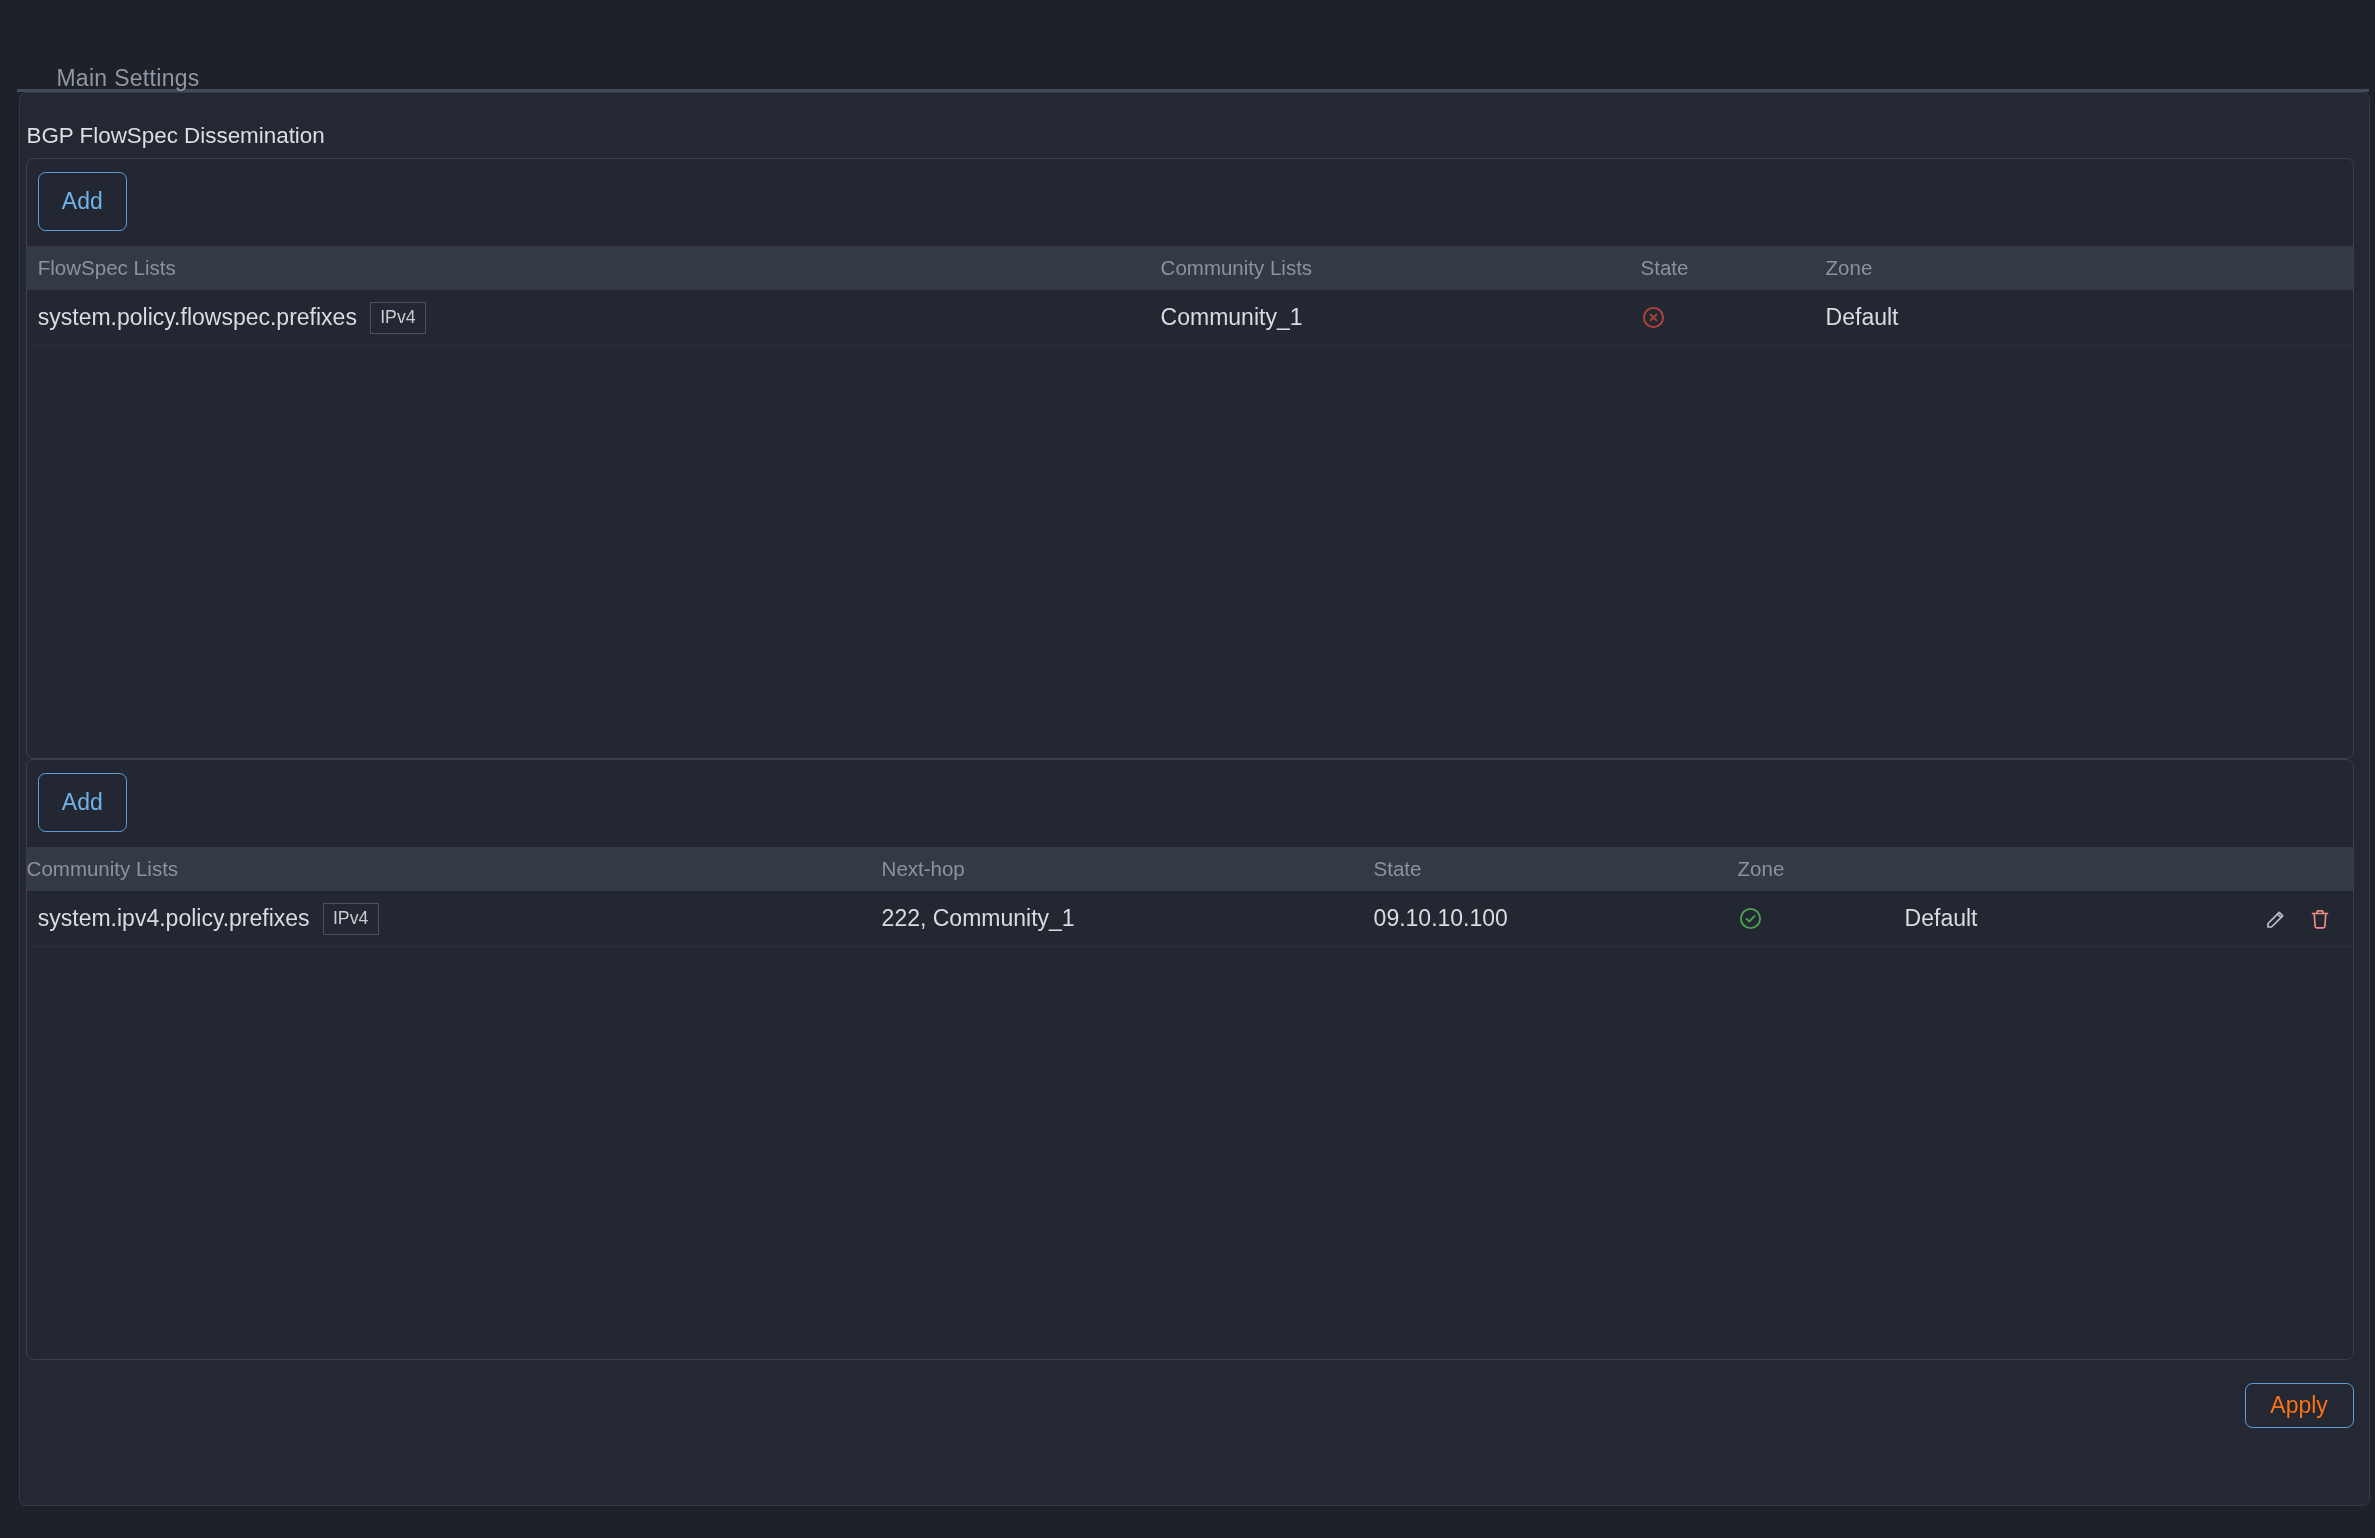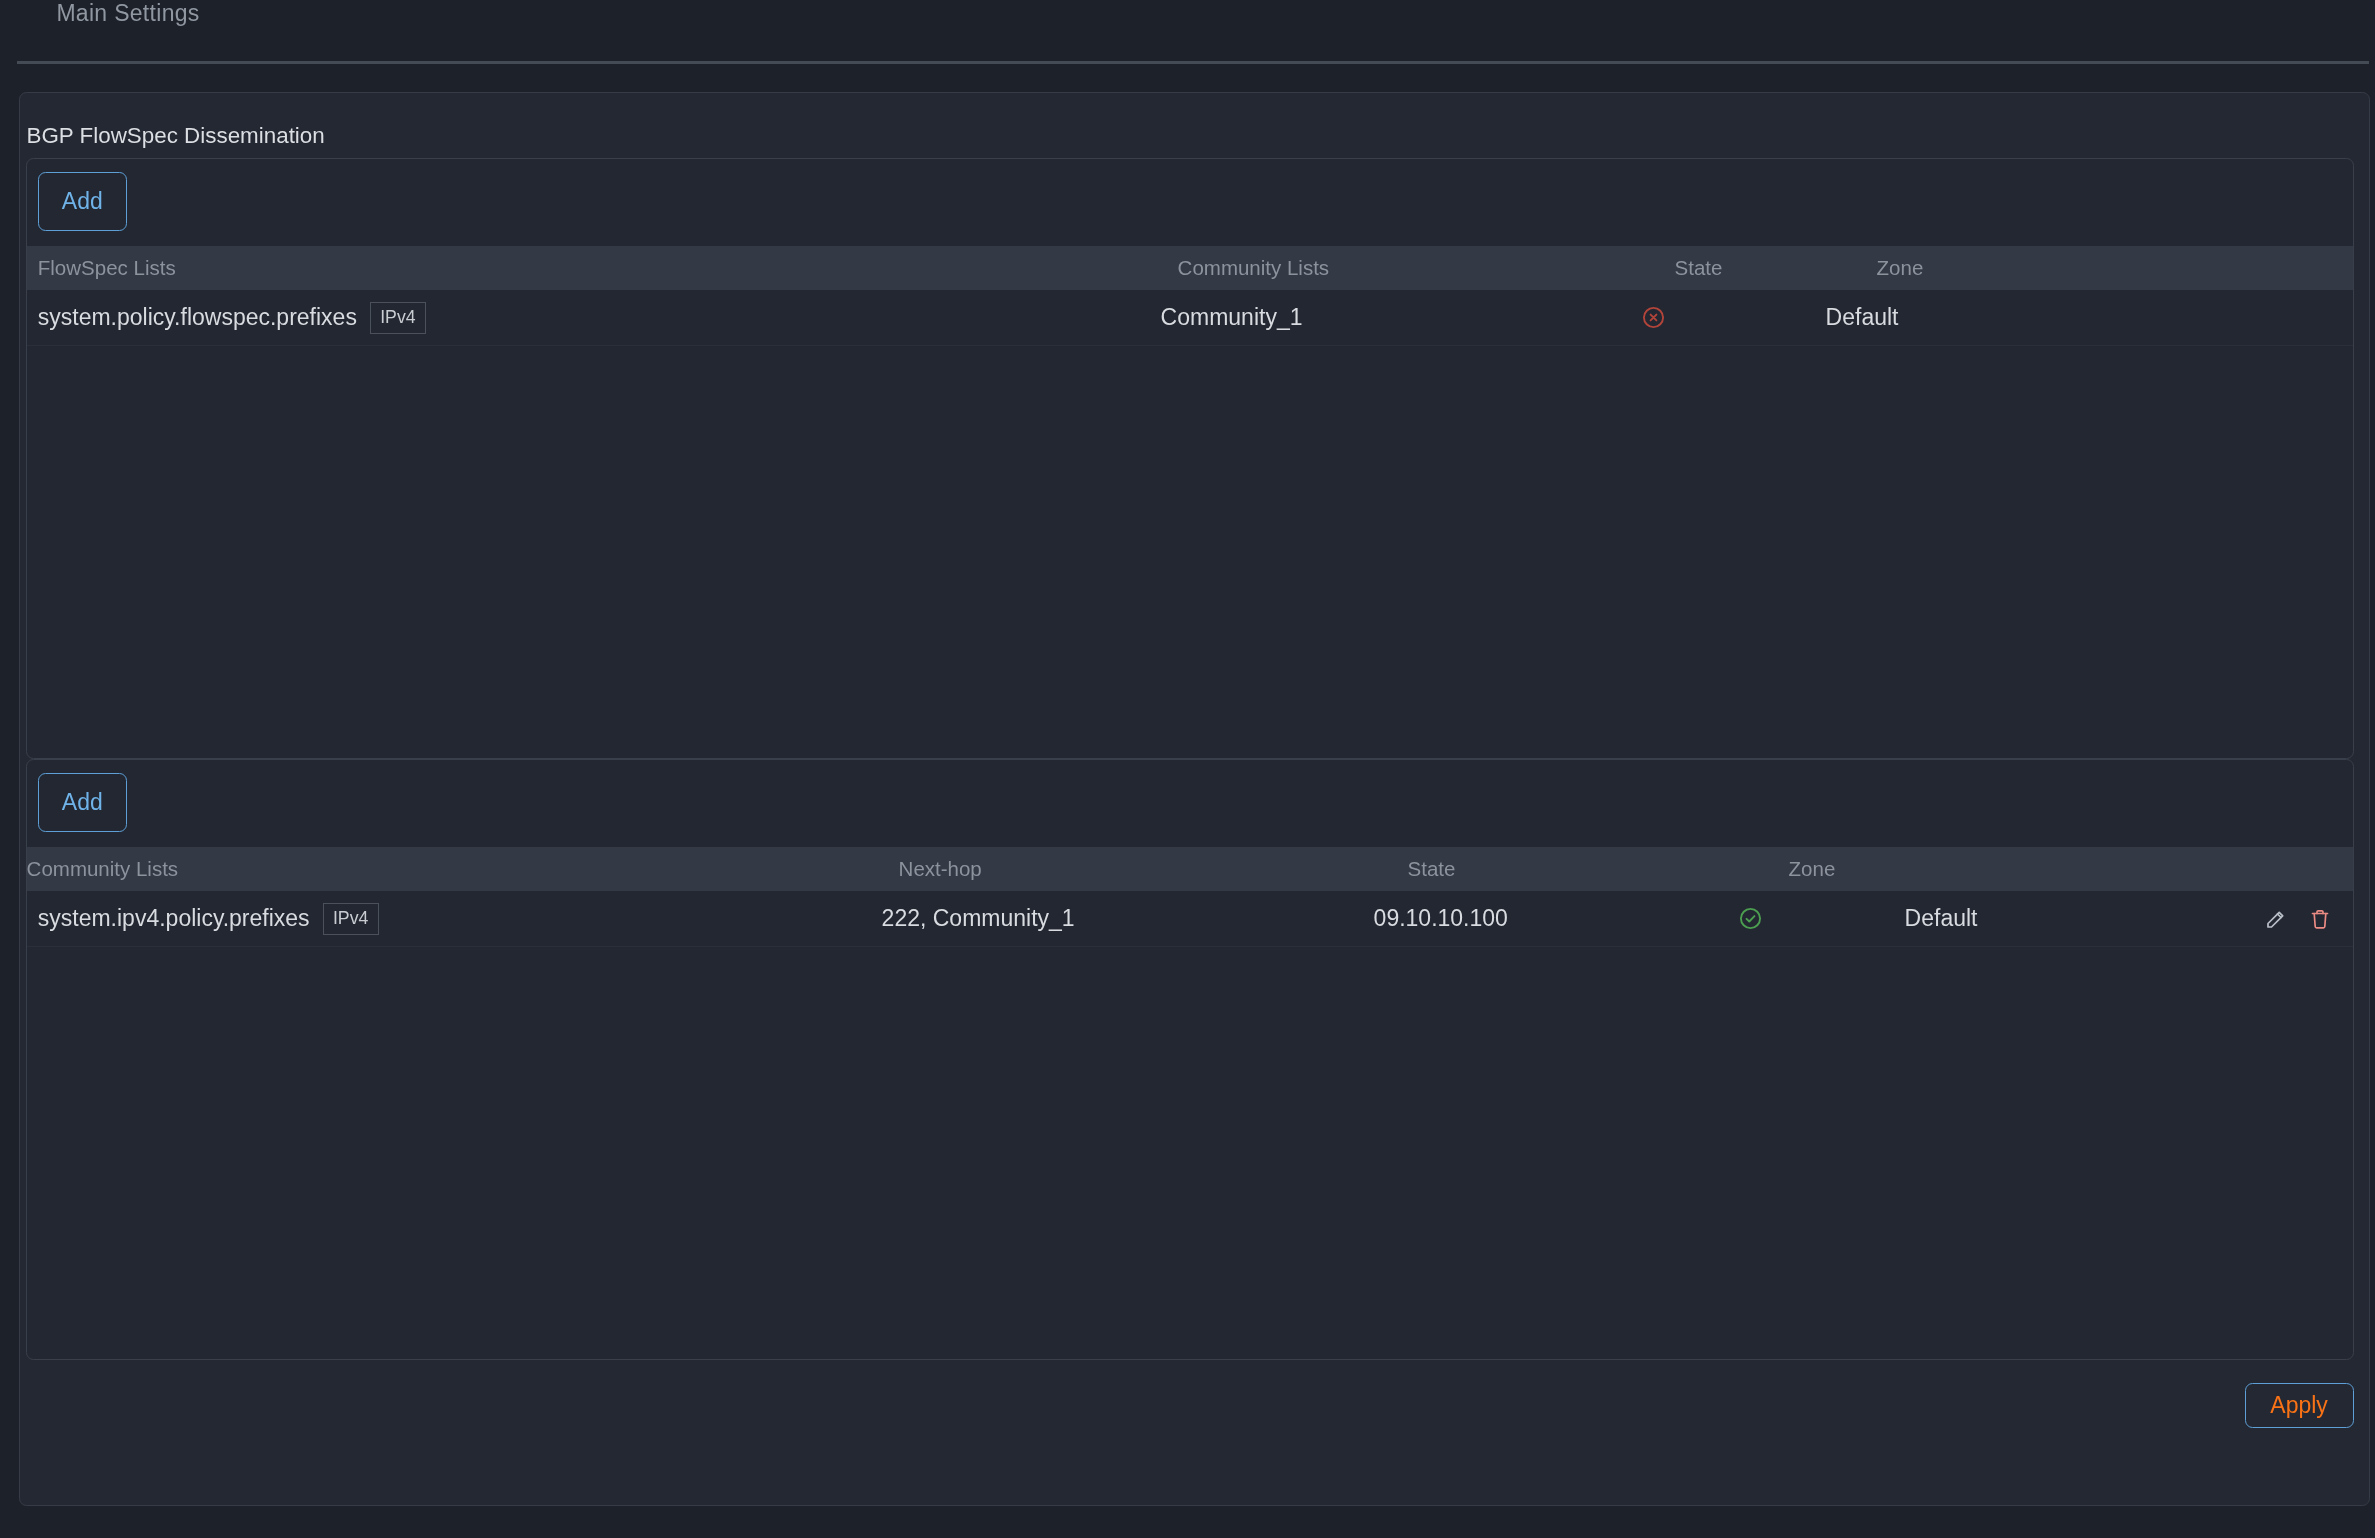--- a/index.html
+++ b/index.html
@@ -8,23 +8,23 @@
     width:2375px; height:1538px;
     background:#1d212a;
     font-family:"Liberation Sans", sans-serif;
     overflow:hidden;
     -webkit-font-smoothing:antialiased;
   }
 
   
   .tabbar {
     position:relative;
-    height:64px;
+    height:92px;
     display:flex;
-    align-items:flex-start;
+    align-items:flex-end;
     padding-left:34px;
   }
   .tabbar .baseline {
     position:absolute; left:17px; right:5.6px; bottom:0; height:2.8px;
     background:#454b55;
   }
   .tab {
     position:relative;
     display:flex; align-items:center;
     padding:0 22.4px;
@@ -83,21 +83,20 @@
     cursor:pointer;
   }
 
   .thead {
     display:grid;
     align-items:center;
     height:44px;
     background:#333945;
     color:#8d939d;
     font-size:20.5px;
-    gap:17px;
   }
   .grid-flowspec { grid-template-columns:1134px 480px 185px 1fr; }
   .grid-prefix   { grid-template-columns:855px 492px 364px 167px 1fr; }
 
   .trow {
     display:grid;
     align-items:center;
     height:56px;
     color:#d8dbdf;
     font-size:23px;

